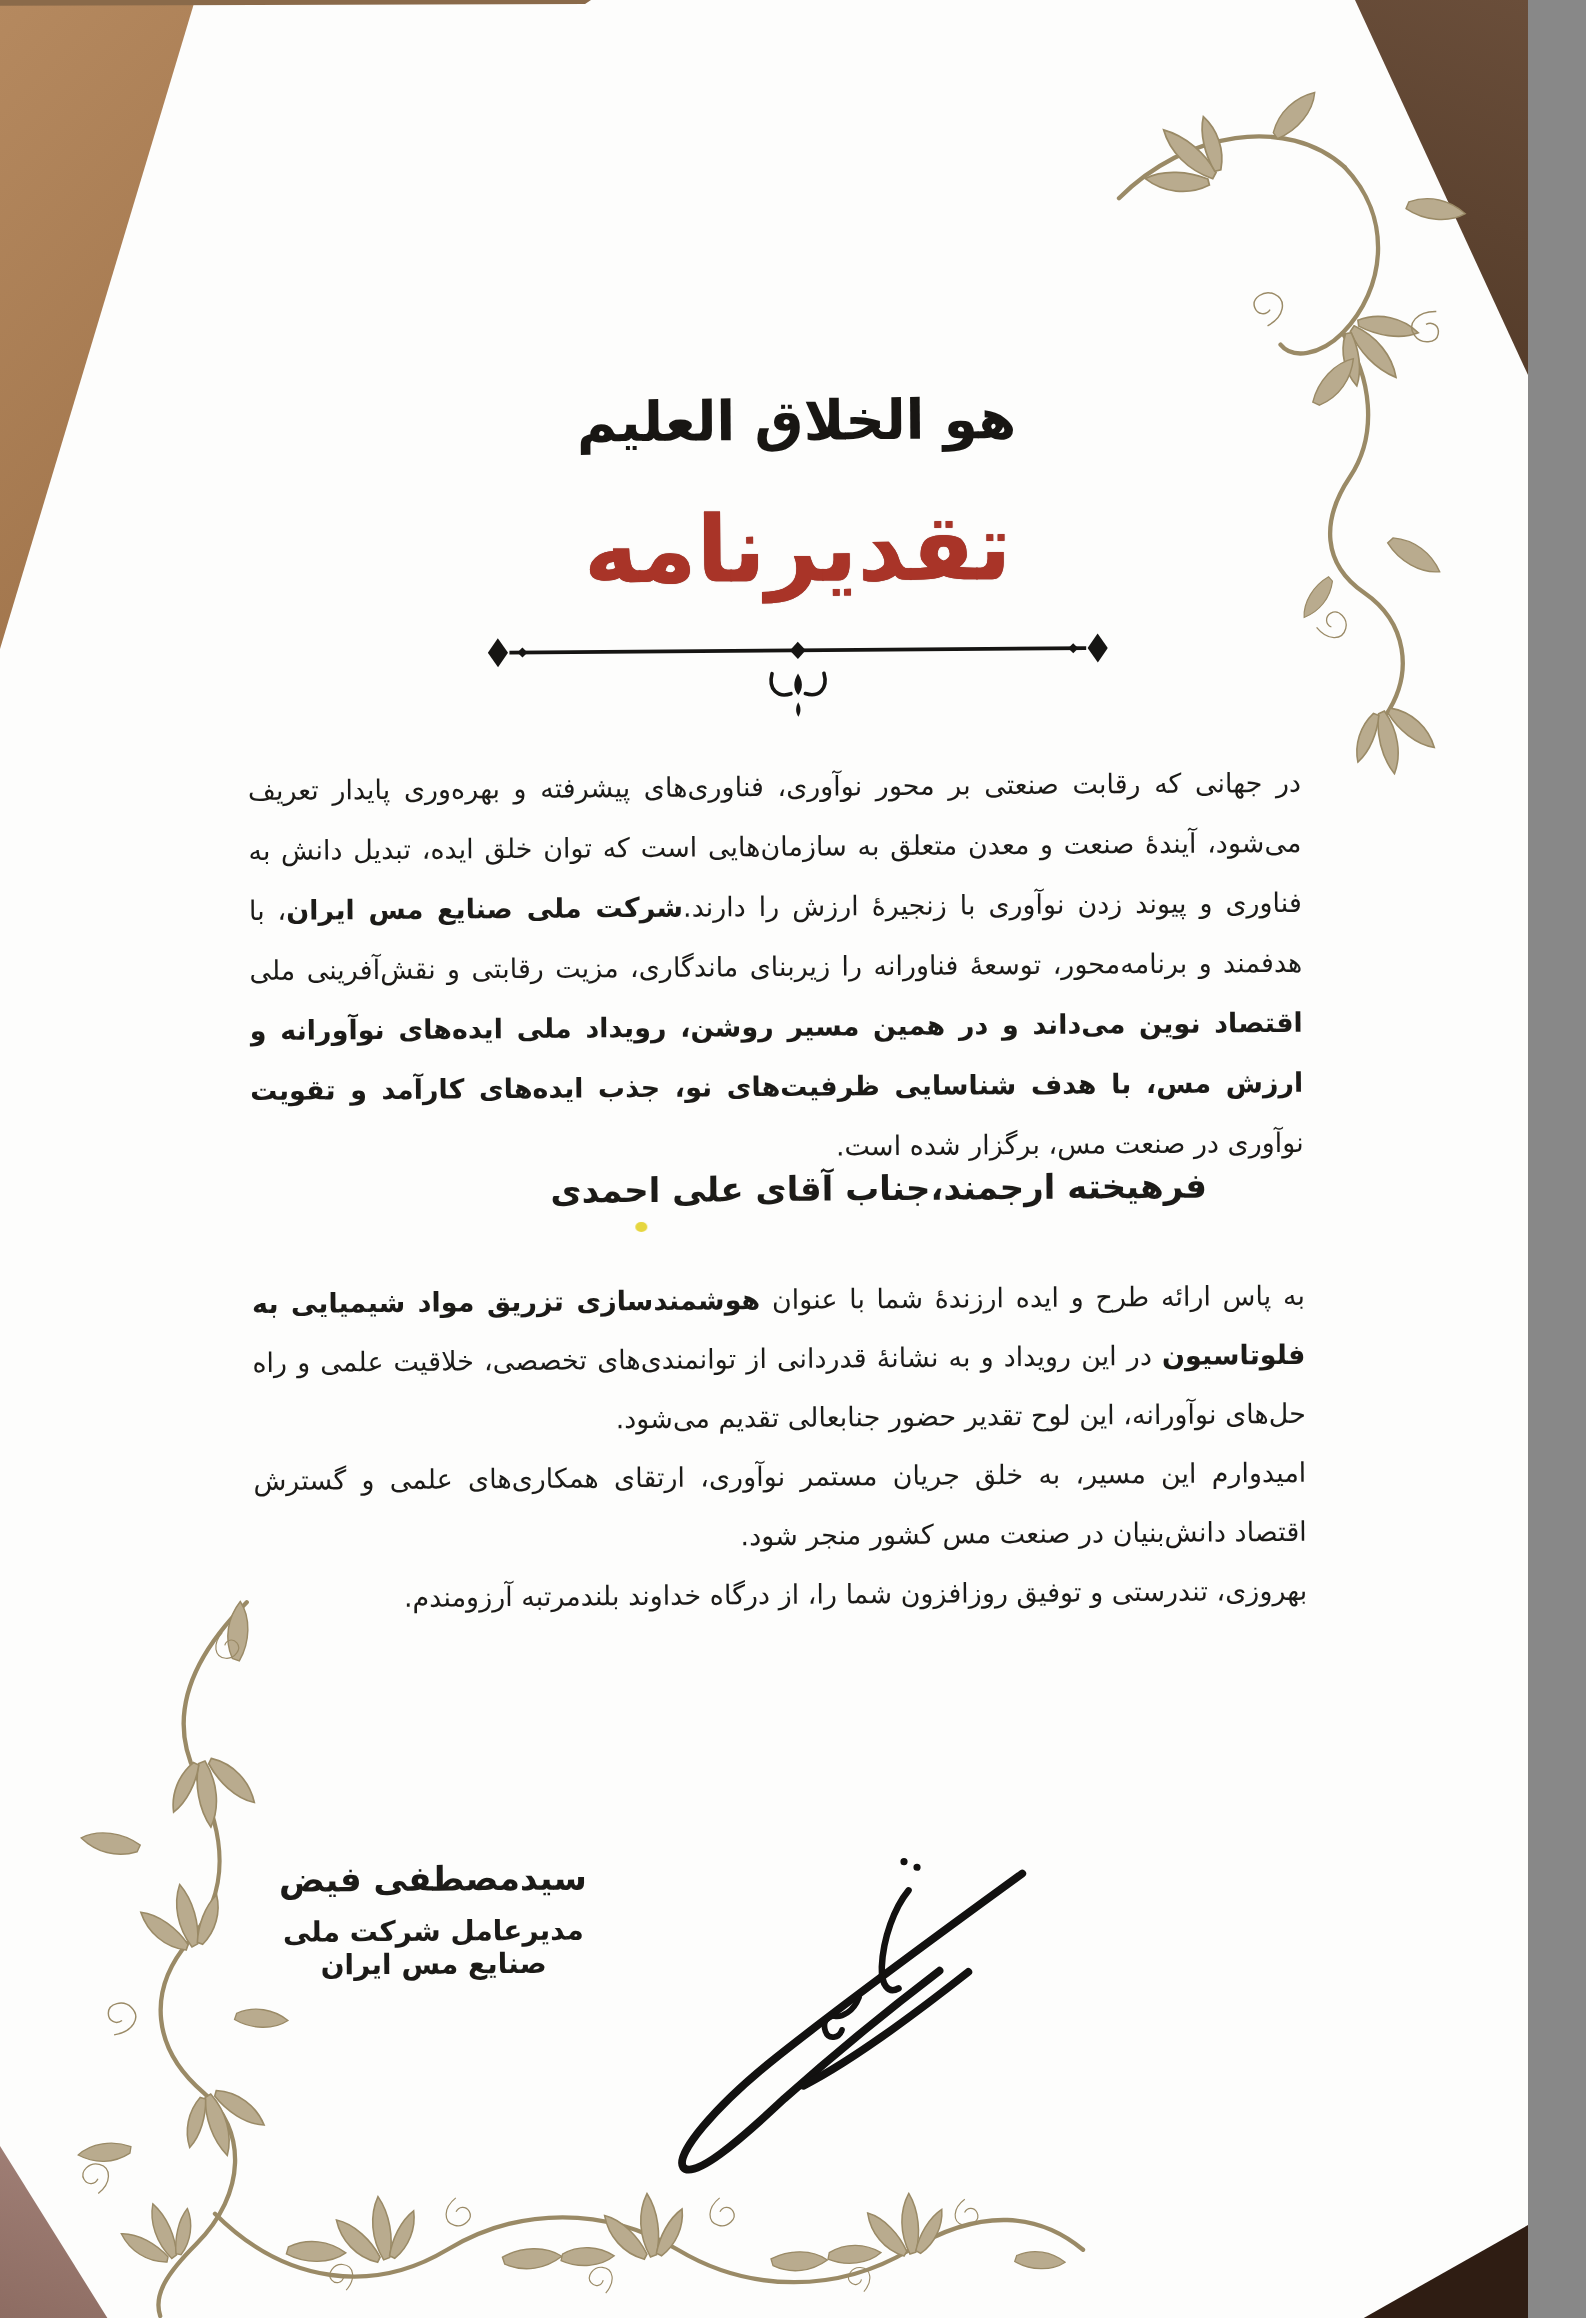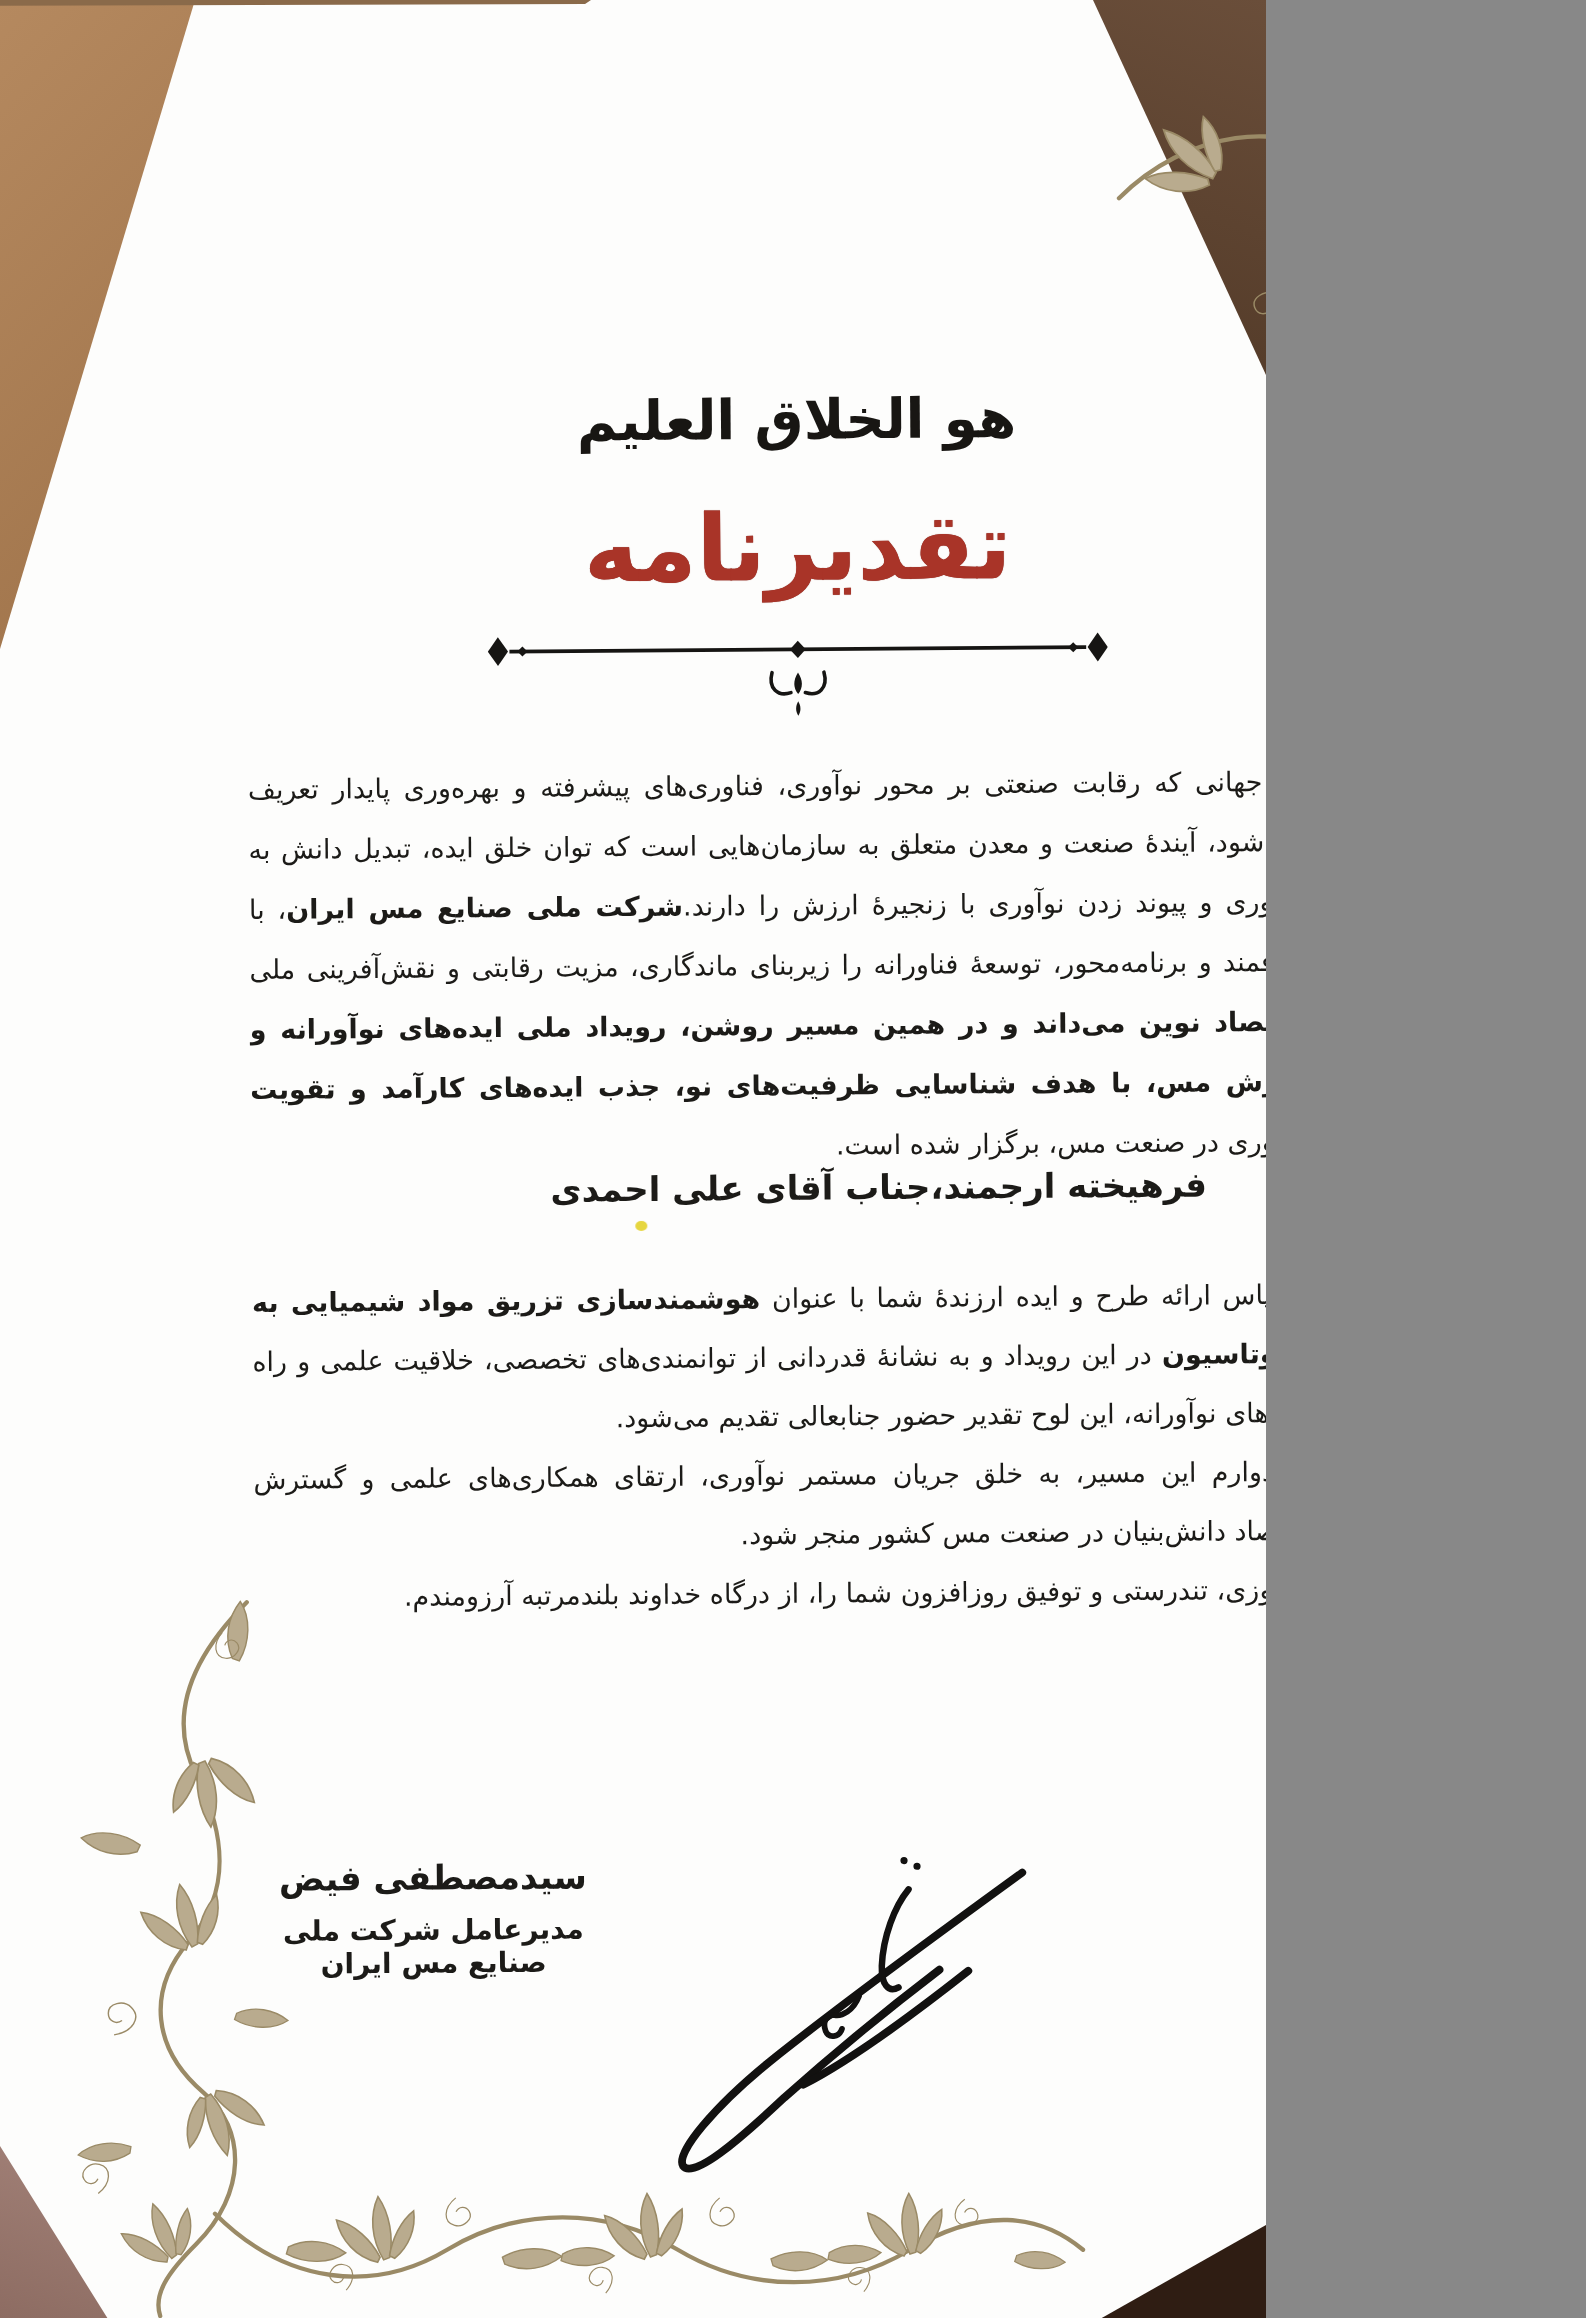--- a/index.html
+++ b/index.html
@@ -3,21 +3,21 @@
 <meta charset="utf-8">
 <style>
   :root{
     --paper:#fdfdfc; --ink:#1c1b18; --title-red:#a93428;
     --ornament-fill:#b9ab8e; --ornament-stroke:#9a8a66;
     --corner-tl:#a87f58; --corner-tr:#5c4332; --corner-bl:#96756a; --corner-br:#2f1d13;
   }
   html,body{margin:0;padding:0;}
   body{background:#888;}
   .photo{
-    position:relative; width:1266px; height:2319px; overflow:hidden;
+    position:relative; width:1528px; height:2319px; overflow:hidden;
     background:var(--paper);
     font-family:"DejaVu Sans", sans-serif; color:var(--ink);
   }
   
   .corner{position:absolute;}
   .corner-tl{left:0;top:0;width:216px;height:663px;background:linear-gradient(135deg,#b5895f, #9d7148);
     clip-path:polygon(0 0,195px 0,0 649px);}
   .top-sliver{position:absolute;left:0;top:0;width:591px;height:5.8px;background:#8a6a4a;
     clip-path:polygon(0 0,100% 0,99% 70%,0 100%);}
   .corner-tr{right:0;top:0;width:231px;height:389px;background:linear-gradient(200deg,#6a4e3a,#503826);

